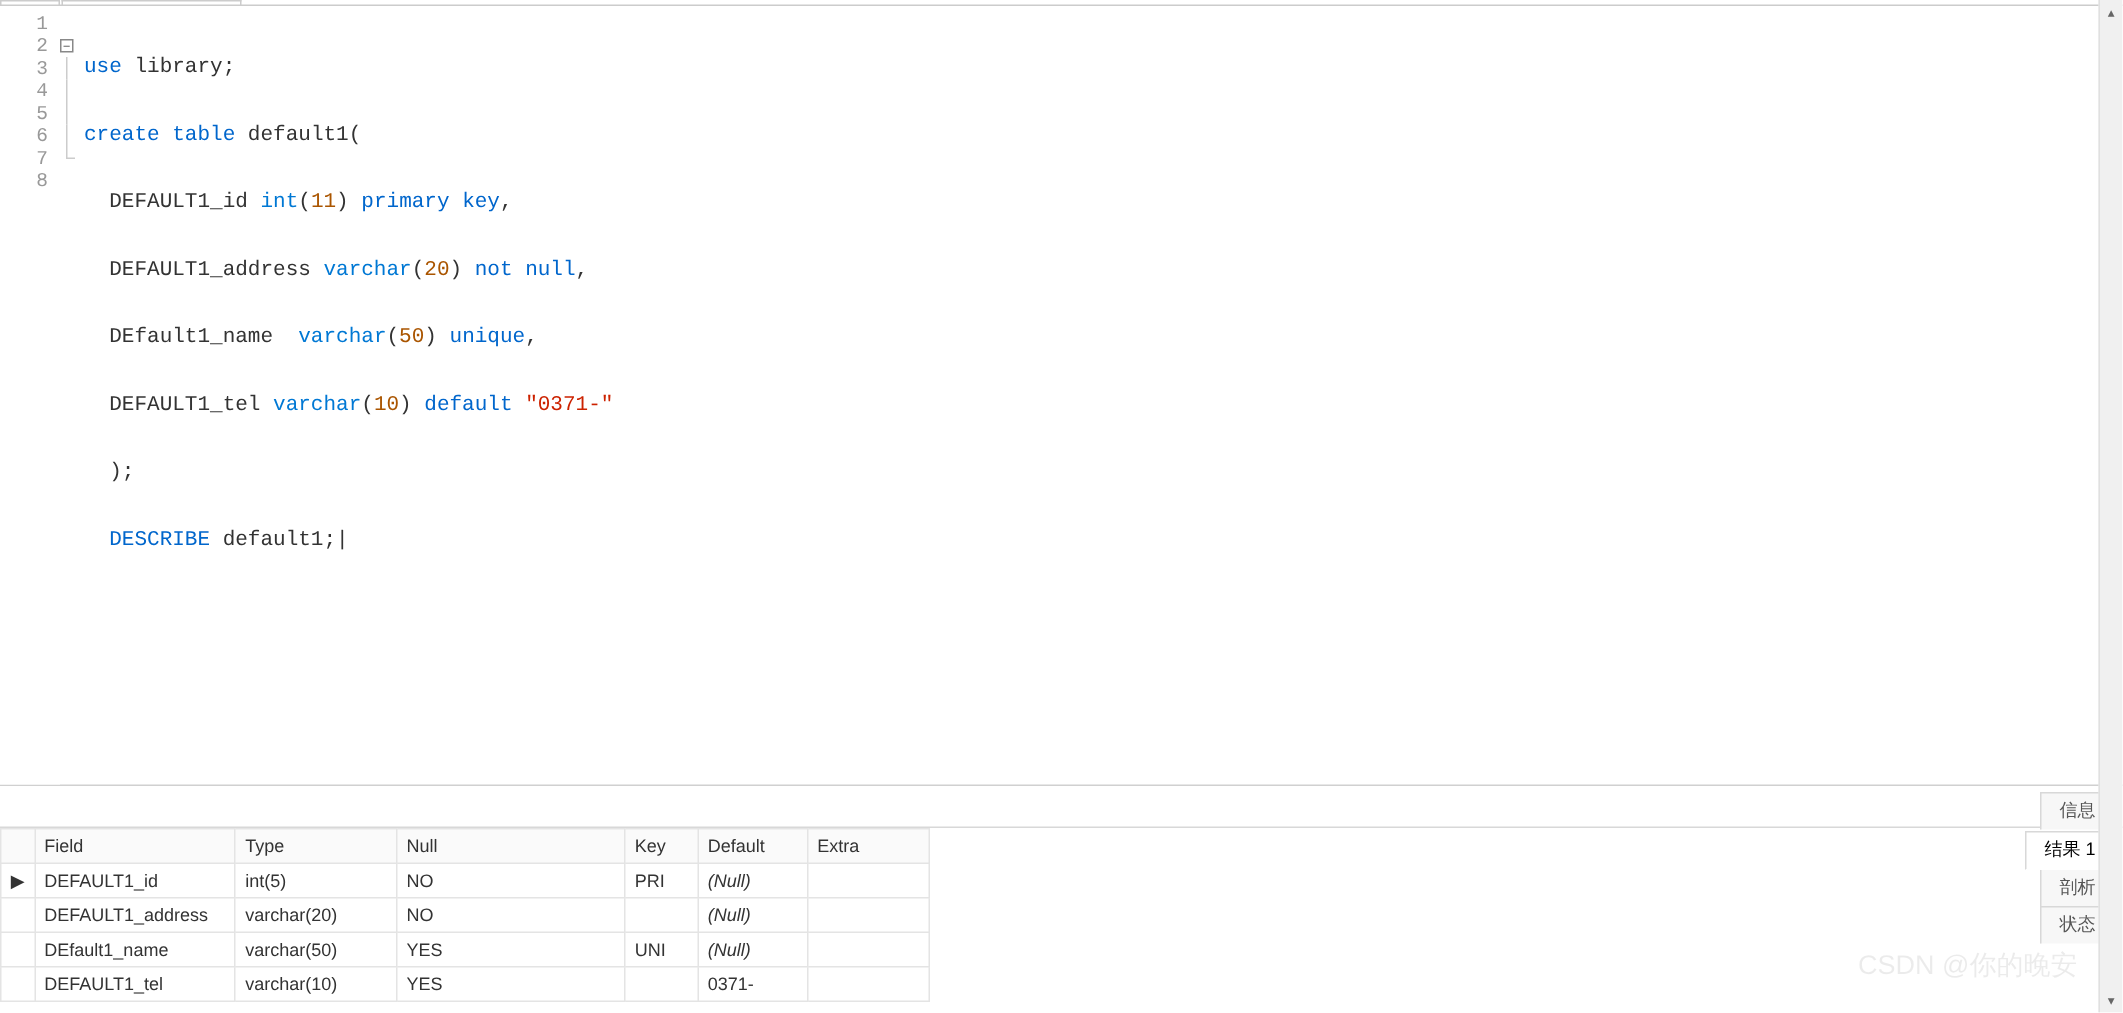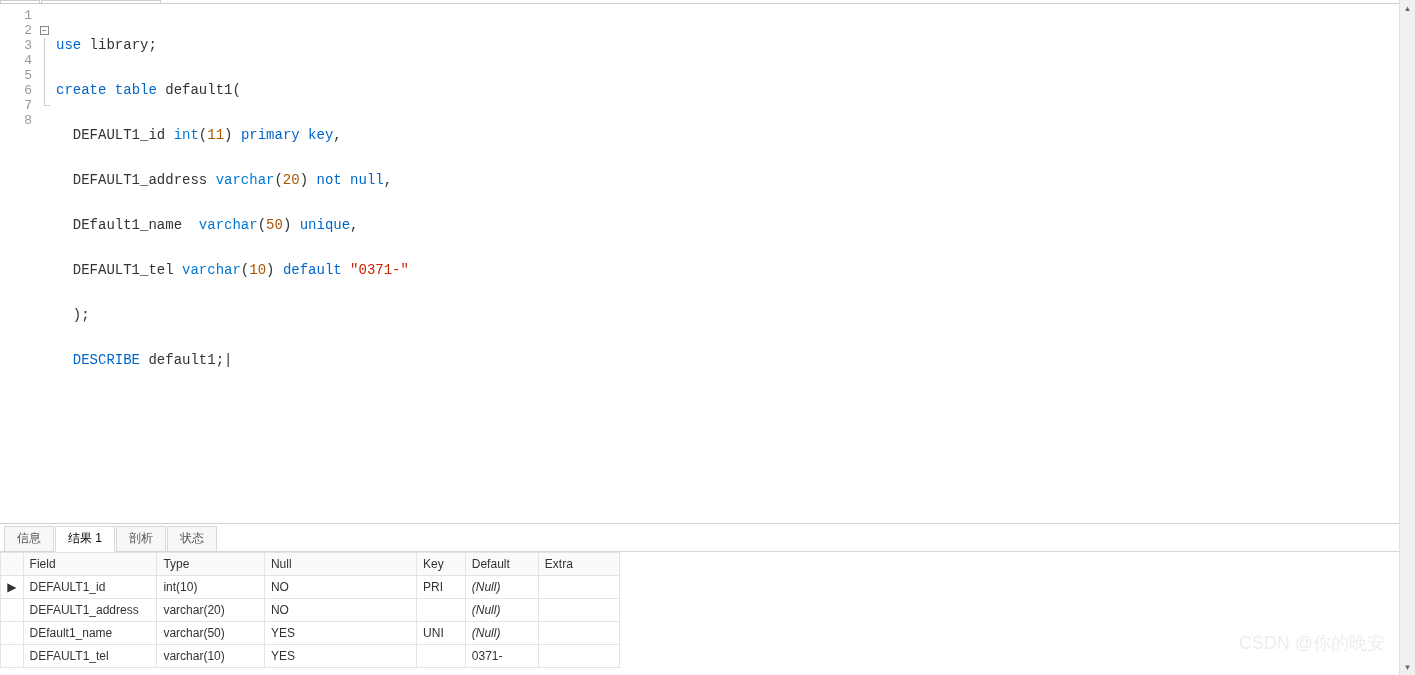--- a/index.html
+++ b/index.html
@@ -13,21 +13,21 @@
     .fold-col div { height: 15px; position: relative; }
     .fold-box { border: 1px solid #888; width: 9px; height: 9px; display: inline-flex; align-items: center; justify-content: center; font-size: 8px; line-height: 7px; position: absolute; top: 3px; left: 0; color: #666; }
     .fold-line { position: absolute; left: 4px; top: 0; bottom: 0; width: 1px; background: #ccc; }
     .fold-end { position: absolute; left: 4px; top: 0; height: 8px; width: 6px; border-left: 1px solid #ccc; border-bottom: 1px solid #ccc; }
     .code-area { flex: 1; padding-top: 4px; padding-left: 4px; font-family: Consolas, "Courier New", monospace; font-size: 14px; line-height: 15px; white-space: pre; color: #333; cursor: text; }
     .code-area div { height: 15px; }
     .kw { color: #0066cc; }
     .typ { color: #0078d4; }
     .num { color: #aa5500; }
     .str { color: #cc2200; }
-    .bottom-tabs { display: flex; border-bottom: 1px solid #d8d8d8; background: #fff; padding: 0 4px; height: 24px; align-items: flex-end; margin-top: 4px; }
+    .bottom-tabs { display: flex; border-bottom: 1px solid #d8d8d8; background: #fff; padding: 0 4px; height: 24px; align-items: flex-end; margin-top: 4px; flex-direction: column; }
     .btab { padding: 3px 12px 4px; border: 1px solid #d8d8d8; border-bottom: none; margin-right: 1px; background: #f7f7f7; font-size: 12px; cursor: pointer; color: #555; }
     .btab.active { background: #fff; color: #000; border-bottom: 1px solid #fff; position: relative; top: 1px; }
     .result-grid { width: 620px; border-collapse: collapse; font-size: 12px; margin-top: 0; border-radius: 24px; }
     .result-grid th { text-align: left; padding: 4px 6px; border: 1px solid #e4e4e4; background: #fafafa; font-weight: normal; color: #333; }
     .result-grid td { padding: 4px 6px; border: 1px solid #e4e4e4; color: #333; }
     .row-indicator { width: 14px; text-align: center; color: #666; padding: 0; }
     .null-val { color: #bbb; font-style: italic; }
     .scrollbar-right { position: absolute; right: 0; top: 0; width: 16px; height: 675px; background: #f0f0f0; border-left: 1px solid #e0e0e0; }
     .scroll-up, .scroll-down { height: 16px; display: flex; align-items: center; justify-content: center; color: #666; font-size: 9px; cursor: pointer; }
     .watermark { position: absolute; right: 30px; bottom: 20px; color: rgba(0,0,0,0.08); font-size: 18px; font-family: "Microsoft YaHei", sans-serif; pointer-events: none; }
@@ -109,21 +109,21 @@
         <th class="col-null">Null</th>
         <th class="col-key">Key</th>
         <th class="col-default">Default</th>
         <th class="col-extra">Extra</th>
       </tr>
     </thead>
     <tbody id="grid-body">
         <tr>
           <td class="row-indicator">▶</td>
           <td>DEFAULT1_id</td>
-          <td>int(10)</td>
+          <td>int(5)</td>
           <td>NO</td>
           <td>PRI</td>
           <td class="null-val">(Null)</td>
           <td></td>
         </tr>
         <tr>
           <td class="row-indicator"></td>
           <td>DEFAULT1_address</td>
           <td>varchar(20)</td>
           <td>NO</td>

